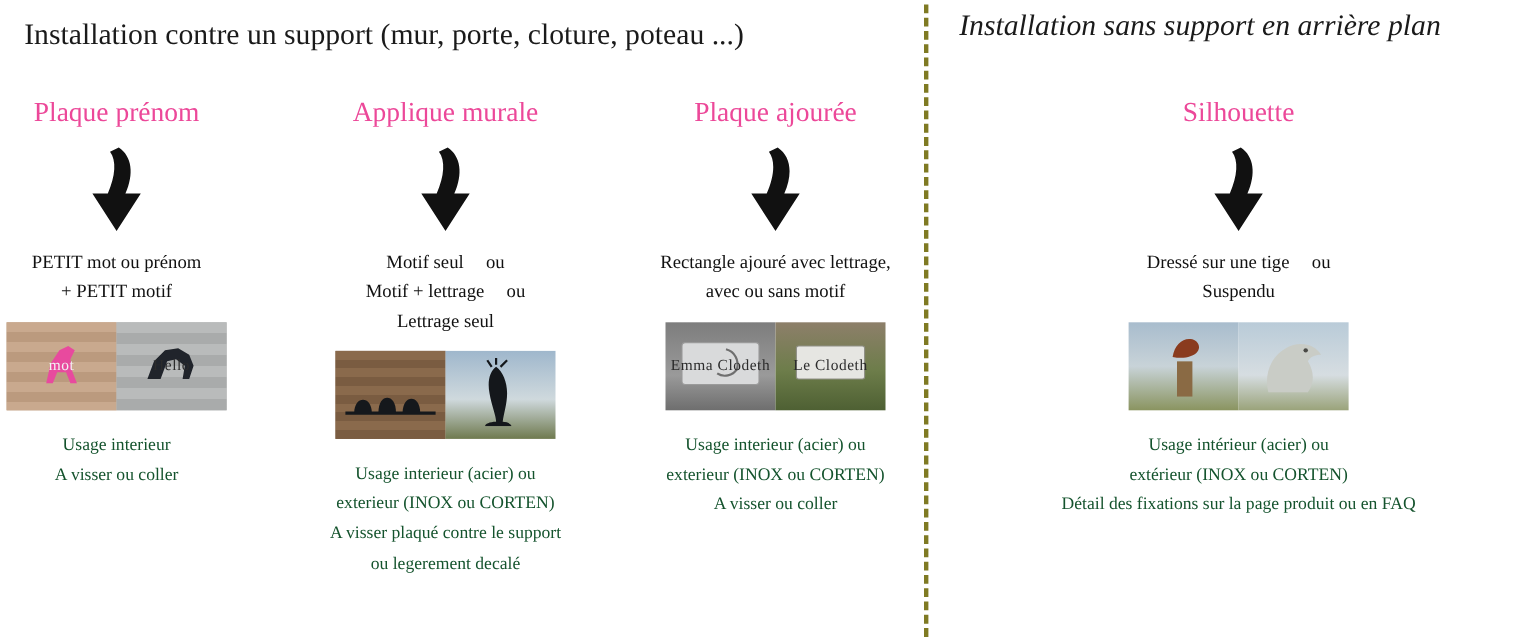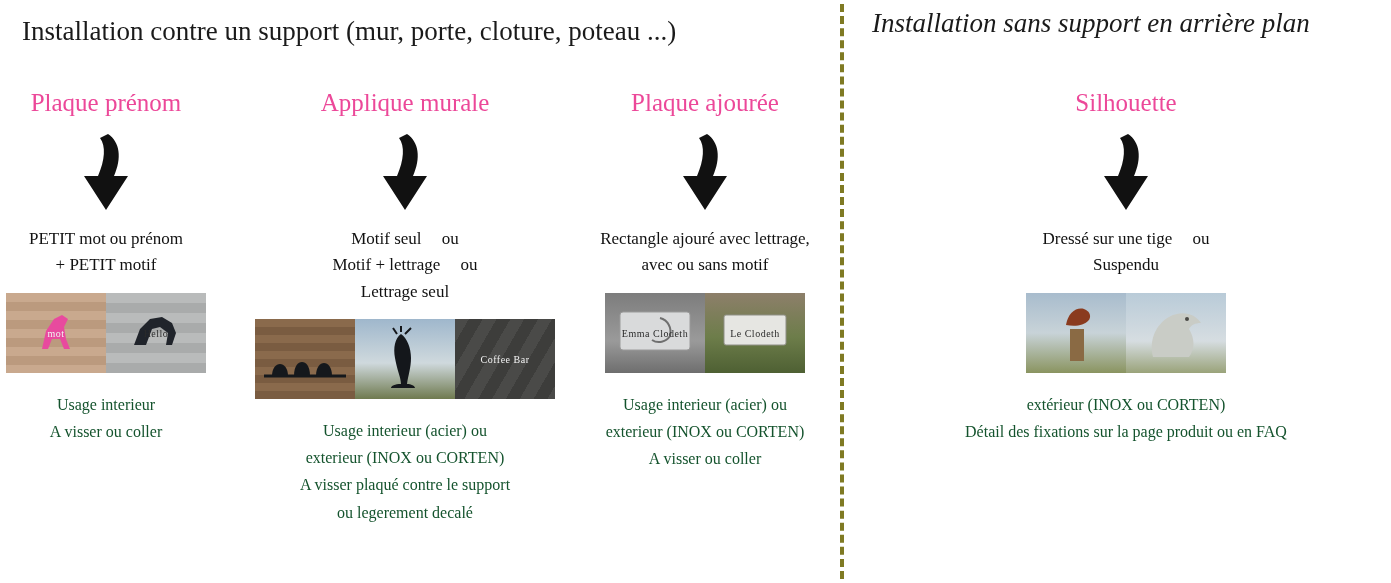--- a/index.html
+++ b/index.html
@@ -144,21 +144,21 @@
     left: 50%;
     top: 50%;
     transform: translate(-50%, -50%);
   }
   .tiny-label {
     position: absolute;
     left: 0; right: 0;
     top: 50%;
     transform: translateY(-50%);
     text-align: center;
-    font-size: 10px;
+    font-size: 14px;
     color: #f2f2f2;
     font-family: "Liberation Serif", serif;
     letter-spacing: .5px;
   }
   .tiny-label.dark { color: #2b2b2b; }
 </style>
 </head>
 <body>
 
 <div class="board">
@@ -240,23 +240,20 @@
         </div>
       </div>
       <div class="photo ph-sky">
         <div class="shape-silhouette">
           <svg width="44" height="62" viewBox="0 0 44 62" aria-hidden="true">
             <path d="M14 8 L10 2 M22 8 L28 2 M18 6 L18 0" stroke="#14171b" stroke-width="2" fill="none"></path>
             <path d="M18 8 c-6 4-8 14-6 24 c2 12 6 20 6 26 c-6 0-10 2-10 4 h24 c0-2-4-4-8-4 c1-8 4-16 4-26 c0-10-4-20-10-24 z" fill="#14171b"></path>
           </svg>
         </div>
       </div>
-      <div class="photo ph-hex">
-        <div class="tiny-label">Coffee Bar</div>
-      </div>
     </div>
 
     <div class="footnote">
       <div>Usage interieur (acier) ou</div>
       <div>exterieur (INOX ou CORTEN)</div>
       <div>A visser plaqué contre le support</div>
       <div>ou legerement decalé</div>
     </div>
   </div>
 
@@ -331,18 +328,19 @@
         <div class="shape-silhouette">
           <svg width="66" height="64" viewBox="0 0 66 64" aria-hidden="true">
             <path d="M10 58 c-4-16 2-32 16-40 c12-7 26-4 32 6 c-6 0-10 2-12 6 c6 10 6 20 0 28 z" fill="#c9ccc6"></path>
             <circle cx="44" cy="20" r="2" fill="#4a4a46"></circle>
           </svg>
         </div>
       </div>
     </div>
 
     <div class="footnote">
+      <div>Usage intérieur (acier) ou</div>
       <div>extérieur (INOX ou CORTEN)</div>
       <div>Détail des fixations sur la page produit ou en FAQ</div>
     </div>
   </div>
 
 </div>
 
 </body></html>

